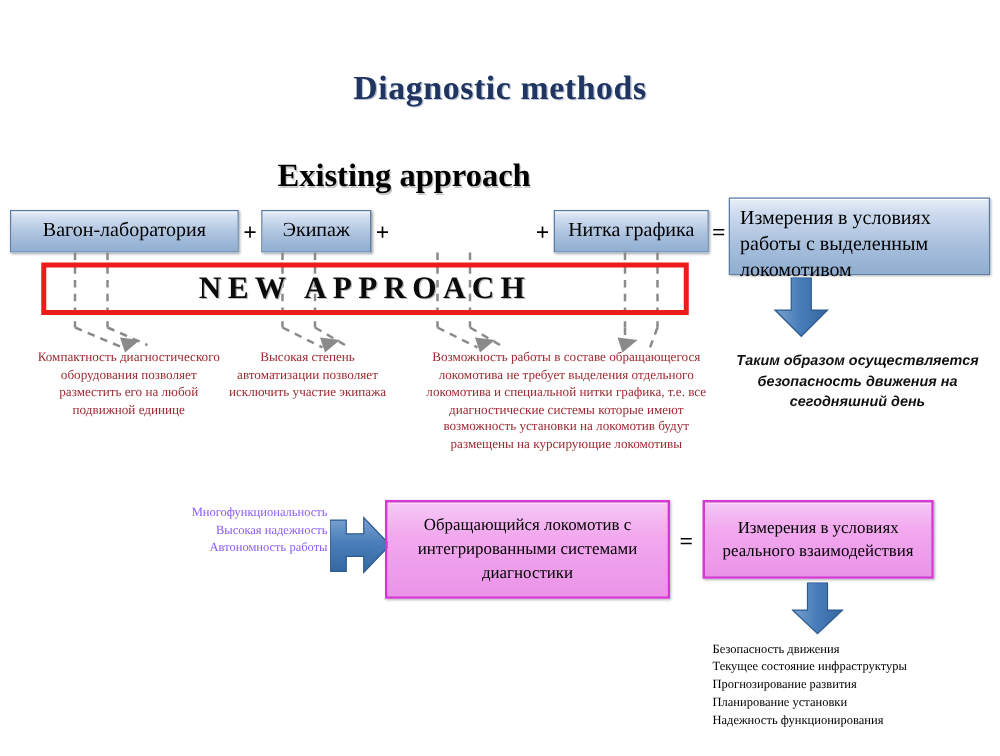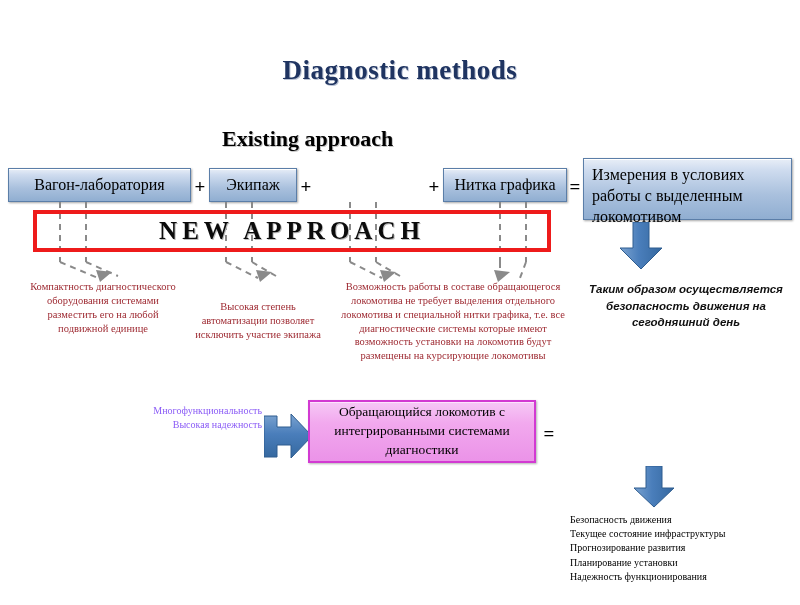--- a/index.html
+++ b/index.html
@@ -18,21 +18,21 @@
     text-align:center;
     font-family:"Liberation Serif", serif;
     font-size:27px;font-weight:bold;
     color:#1f3461;
     text-shadow:1px 1px 0 #b9c2d4;
     letter-spacing:.5px;
   }
   #existing-title{
     position:absolute;left:222px;top:126px;
     font-family:"Liberation Serif", serif;
-    font-size:22px;font-weight:bold;color:#000000;
+    font-size:26px;font-weight:bold;color:#000000;
     text-shadow:1px 1px 0 #c8c8c8;
   }
 
   
   .bluebox{
     position:absolute;
     box-sizing:border-box;
     background:linear-gradient(to bottom,#e8eef7 0%,#cfdcef 18%,#a9c0dd 60%,#90aed1 100%);
     border:1px solid #5b7ea8;
     box-shadow:inset 0 1px 0 #ffffff, 1px 1px 2px rgba(0,0,0,.35);
@@ -189,46 +189,50 @@
       <polygon points="96,70 112,72 100,82"></polygon>
       <polygon points="256,70 272,72 260,82"></polygon>
       <polygon points="380,70 396,72 384,82"></polygon>
       <polygon points="494,70 510,72 498,82"></polygon>
     </g>
   </svg>
 
   <div id="new-approach-banner"></div>
   <div id="new-approach-text">NEW APPROACH</div>
 
-  <div class="rednote" style="left:28px;top:280px;width:150px;">Компактность диагностического оборудования системами разместить его на любой подвижной единице</div>
-  <div class="rednote" style="left:188px;top:280px;width:140px;margin-top:20px;">Высокая степень автоматизации позволяет исключить участие экипажа</div>
+  <div class="rednote" style="left:28px;top:280px;width:150px;">Компактность диагностического оборудования позволяет разместить его на любой подвижной единице</div>
+  <div class="rednote" style="left:176px;top:280px;width:140px;">Высокая степень автоматизации позволяет исключить участие экипажа</div>
   <div class="rednote" style="left:333px;top:280px;width:240px;">Возможность работы в составе обращающегося локомотива не требует выделения отдельного локомотива и специальной нитки графика, т.е. все диагностические системы которые имеют возможность установки на локомотив будут размещены на курсирующие локомотивы</div>
 
   <div id="feature-list">
     <span class="list-line">Многофункциональность</span>
     <span class="list-line">Высокая надежность</span>
+    <span class="list-line">Автономность работы</span>
   </div>
 
   <svg class="blue-arrow" style="left:264px;top:412px;" width="50" height="50">
     <defs>
       <linearGradient id="agrad2" x1="0" y1="0" x2="0" y2="1">
         <stop offset="0%" stop-color="#7ba3d0"></stop>
         <stop offset="45%" stop-color="#4a7ebb"></stop>
         <stop offset="100%" stop-color="#35689f"></stop>
       </linearGradient>
     </defs>
     <polygon points="0,4 13,4 13,15 27,15 27,2 48,24 27,46 27,33 13,33 13,45 0,45" fill="url(#agrad2)" stroke="#2e5c8f" stroke-width="1"></polygon>
   </svg>
 
-  <div class="pinkbox" style="left:308px;top:400px;width:228px;height:63px;">
+  <div class="pinkbox" style="left:308px;top:400px;width:228px;height:79px;">
     <span>Обращающийся локомотив с интегрированными системами диагностики</span>
   </div>
 
   <div class="equals" style="left:540px;top:423px;width:18px;">=</div>
 
+  <div class="pinkbox" style="left:562px;top:400px;width:185px;height:63px;">
+    <span>Измерения в условиях реального взаимодействия</span>
+  </div>
 
   <svg class="blue-arrow" style="left:633px;top:466px;" width="44" height="42">
     <polygon points="13,0 29,0 29,22 41,22 21,41 1,22 13,22" fill="url(#agrad1)" stroke="#2e5c8f" stroke-width="1"></polygon>
   </svg>
 
   <div id="benefit-list">
     <span class="list-line">Безопасность движения</span>
     <span class="list-line">Текущее состояние инфраструктуры</span>
     <span class="list-line">Прогнозирование развития</span>
     <span class="list-line">Планирование установки</span>

